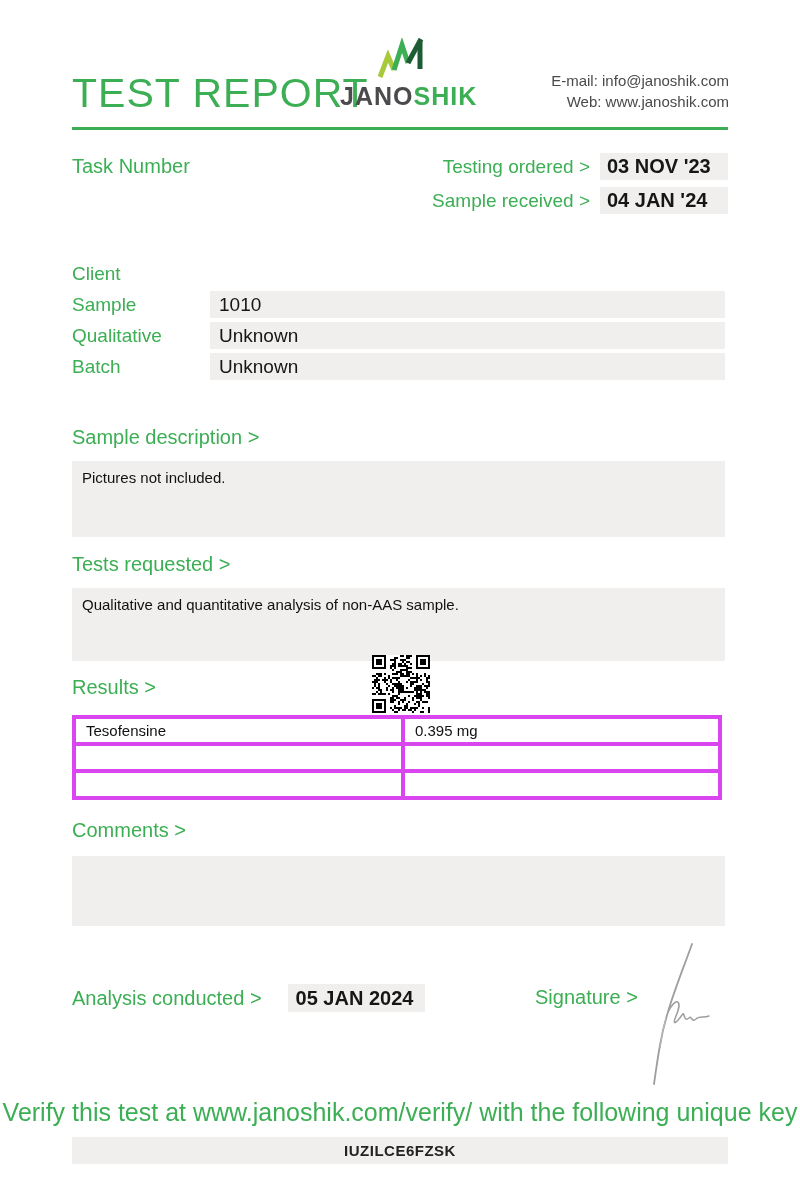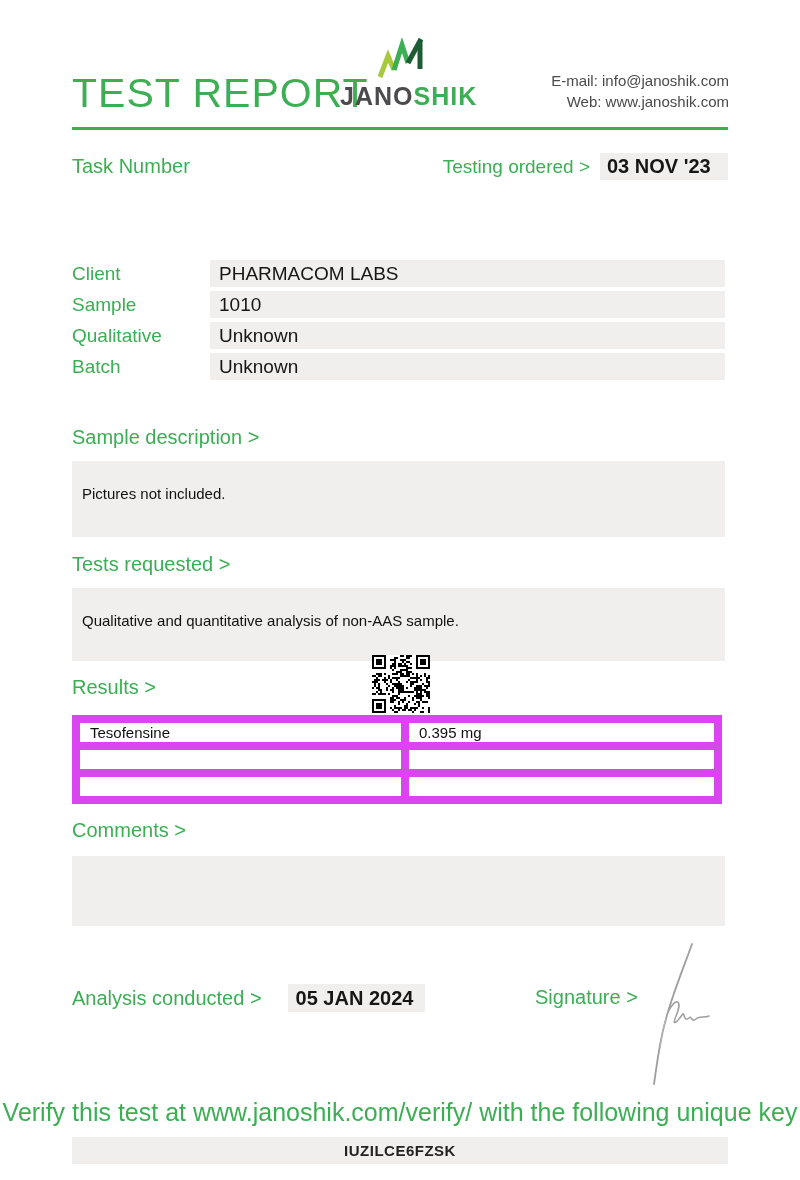--- a/index.html
+++ b/index.html
@@ -30,27 +30,27 @@
   .date-box { width:128px; height:27px; display:flex; align-items:center; padding-left:7px; }
 
   
   .info { position:absolute; left:72px; right:75px; }
   .info-row { display:flex; align-items:center; height:31px; }
   .info-label { width:138px; font-size:19px; color:#3cae54; }
   .info-box { flex:1; height:27px; display:flex; align-items:center; padding-left:9px;
               font-size:19px; color:#161616; }
 
   .sect-head { position:absolute; left:72px; font-size:20px; color:#3cae54; }
-  .content-box { position:absolute; left:72px; width:653px; padding:24px 10px;
+  .content-box { position:absolute; left:72px; width:653px; padding:8px 10px;
                  font-size:15px; color:#111; }
 
   
   .results-table { position:absolute; left:72px; top:715px; width:650px;
                    border-collapse:collapse; }
-  .results-table td { border:8px solid #d946ef; height:27px; font-size:15px;
+  .results-table td { border:4px solid #d946ef; height:27px; font-size:15px;
                       color:#111; padding:0 0 0 10px; }
   .results-table td.c0 { width:329px; }
 
   .qr { position:absolute; left:372px; top:655px; }
 
   
   .analysis-row { position:absolute; left:72px; top:984px; display:flex; align-items:center; height:28px; }
   .analysis-label { font-size:20px; color:#3cae54; margin-right:26px; }
   .analysis-box { height:28px; display:flex; align-items:center; padding:0 12px 0 8px;
                   font-size:20px; font-weight:700; color:#161616; }
@@ -85,25 +85,28 @@
     <div>Web: www.janoshik.com</div>
   </div>
 
   <div class="hrule"></div>
 
   <div class="row row1">
     <div class="lbl task-label">Task Number</div>
     <div class="lbl date-label">Testing ordered  &gt;</div>
     <div class="gbox date-box val">03 NOV '23</div>
   </div>
+  <div class="row row2">
+    <div class="lbl date-label">Sample received &gt;</div>
+    <div class="gbox date-box val">04 JAN '24</div>
+  </div>
 
   <div class="info" style="top:258px;">
     <div class="info-row">
       <div class="info-label">Client</div>
-      <div class="info-box gbox">PHARMACOM LABS</div>
     </div>
     <div class="info-row">
       <div class="info-label">Sample</div>
       <div class="info-box gbox">1010</div>
     </div>
     <div class="info-row">
       <div class="info-label">Qualitative</div>
       <div class="info-box gbox">Unknown</div>
     </div>
     <div class="info-row">

